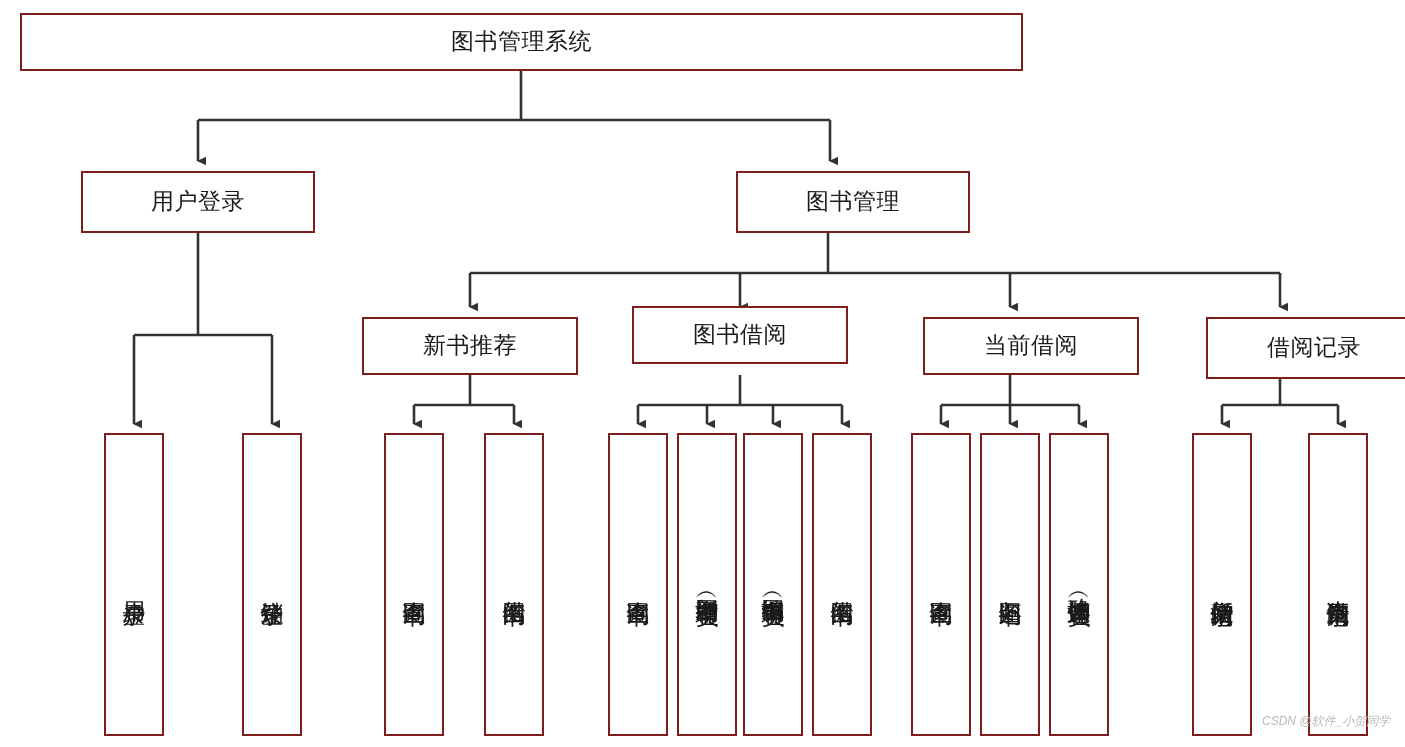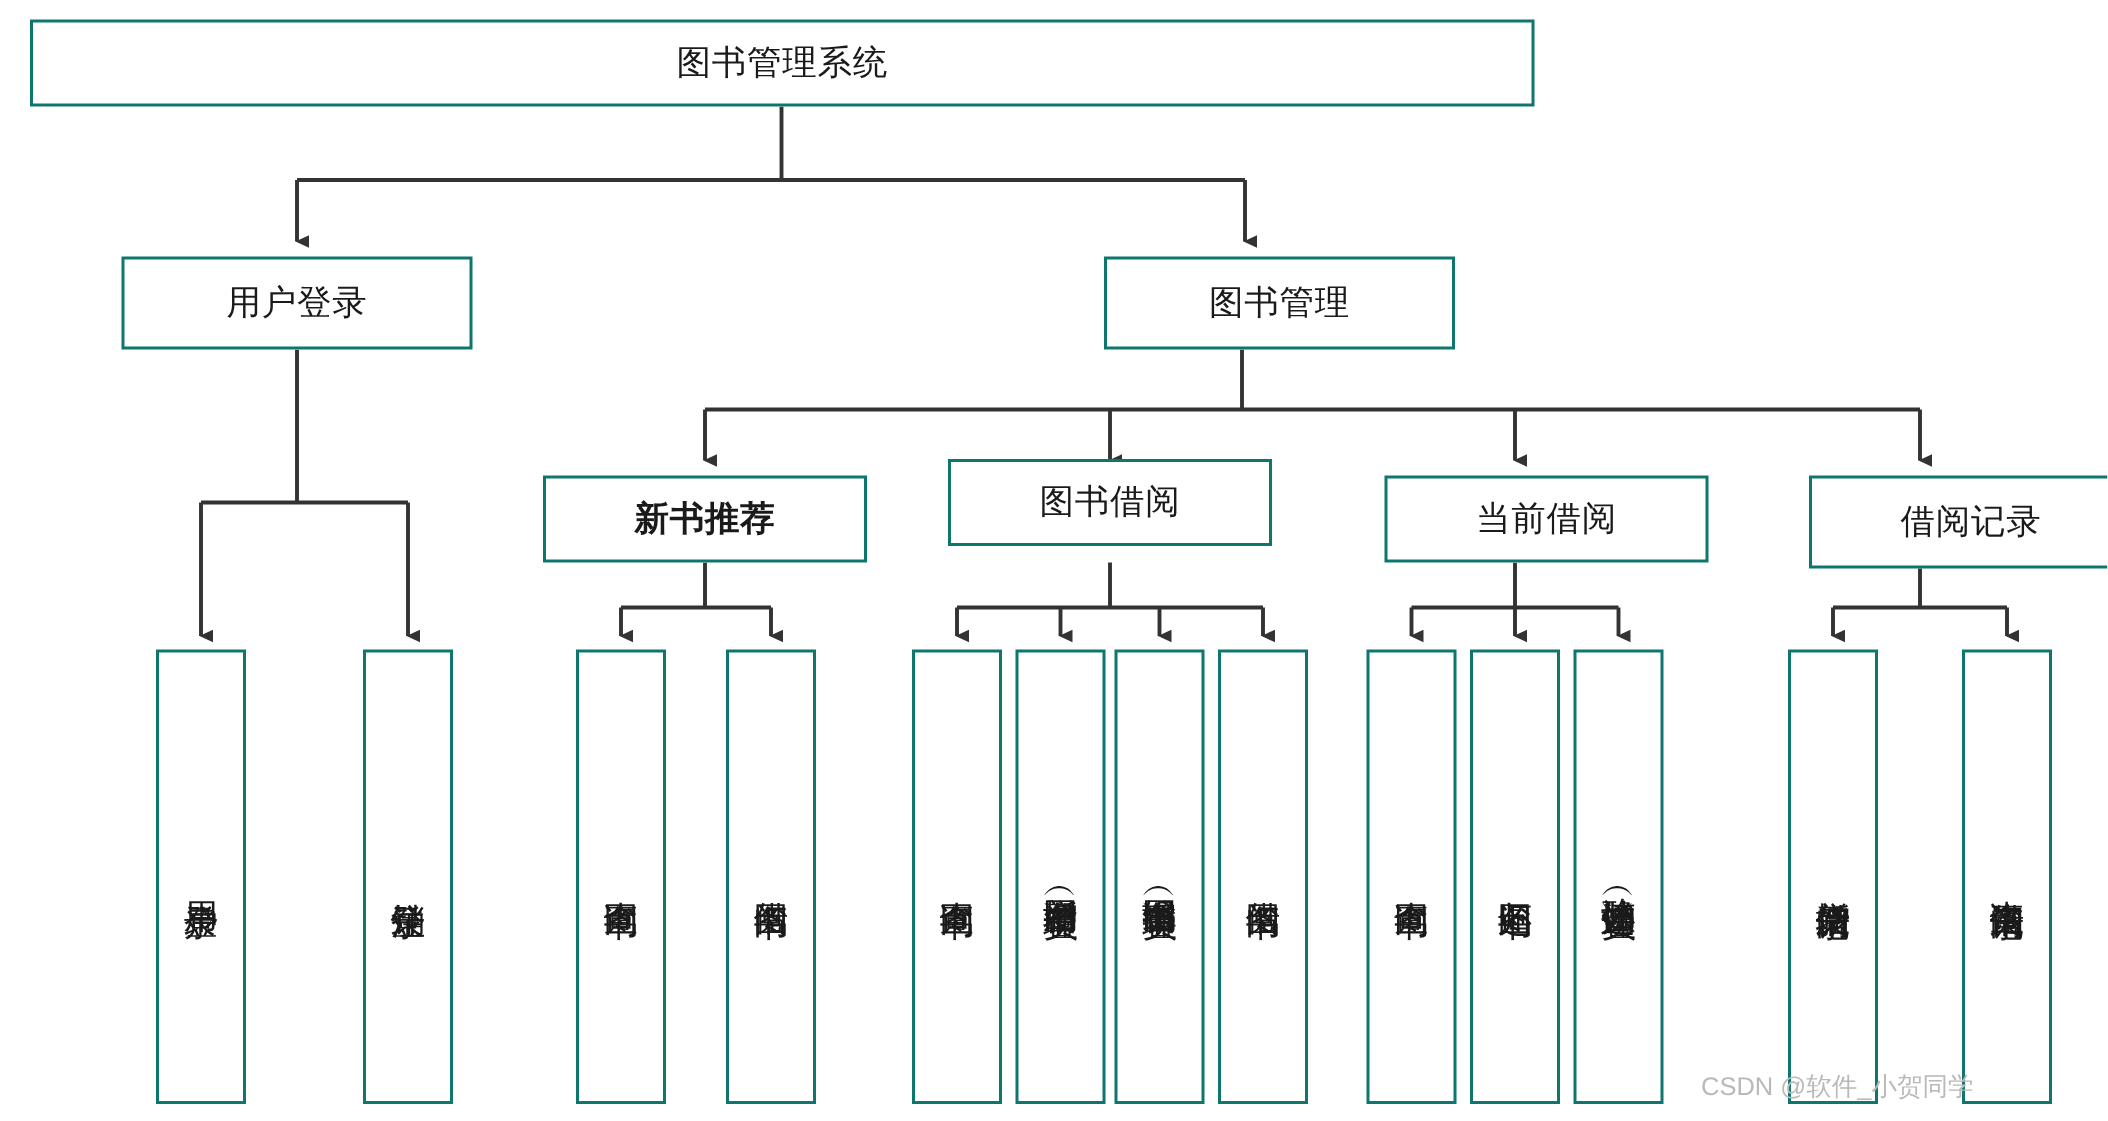--- a/index.html
+++ b/index.html
@@ -22,21 +22,21 @@
     position: absolute;
     left: 0;
     top: 0;
     width: 1405px;
     height: 747px;
     pointer-events: none;
   }
   .node {
     position: absolute;
     box-sizing: border-box;
-    border: 2px solid #0f766e;
+    border: 2px solid #7f1d1d;
     background: #ffffff;
     display: flex;
     align-items: center;
     justify-content: center;
     color: #1a1a1a;
     line-height: 1.18;
   }
   .node.horiz {
     font-size: 23px;
     letter-spacing: 0.5px;
@@ -49,26 +49,27 @@
     padding: 4px 0;
     white-space: nowrap;
   }
   .node.vert > span {
     writing-mode: vertical-rl;
     text-orientation: upright;
     display: block;
   }
   #watermark {
     position: absolute;
-    left: 1134px;
+    left: 1262px;
     top: 713px;
-    font-size: 17px;
+    font-size: 12px;
     color: #b9b9b9;
     white-space: nowrap;
     font-family: "Liberation Sans", "DejaVu Sans", sans-serif;
+    font-style: italic;
   }
 </style>
 </head>
 <body>
 
 <div id="diagram-root">
 
   <svg id="edge-layer" viewBox="0 0 1405 747" width="1405" height="747" xmlns="http://www.w3.org/2000/svg">
     <defs>
       <marker id="arrowhead" markerWidth="9" markerHeight="9" refX="4.2" refY="8" orient="auto" markerUnits="userSpaceOnUse">
@@ -123,21 +124,21 @@
     <span>图书管理系统</span>
   </div>
 
   <div class="node horiz" style="left:81px; top:171px; width:234px; height:62px;">
     <span>用户登录</span>
   </div>
   <div class="node horiz" style="left:711px; top:171px; width:234px; height:62px;margin-left:25px;">
     <span>图书管理</span>
   </div>
 
-  <div class="node horiz" style="left:362px; top:317px; width:216px; height:58px;font-weight:bold;">
+  <div class="node horiz" style="left:362px; top:317px; width:216px; height:58px;">
     <span>新书推荐</span>
   </div>
   <div class="node horiz" style="left:632px; top:306px; width:216px; height:58px;">
     <span>图书借阅</span>
   </div>
   <div class="node horiz" style="left:923px; top:317px; width:216px; height:58px;">
     <span>当前借阅</span>
   </div>
   <div class="node horiz" style="left:1206px; top:317px; width:216px; height:62px;">
     <span>借阅记录</span>

